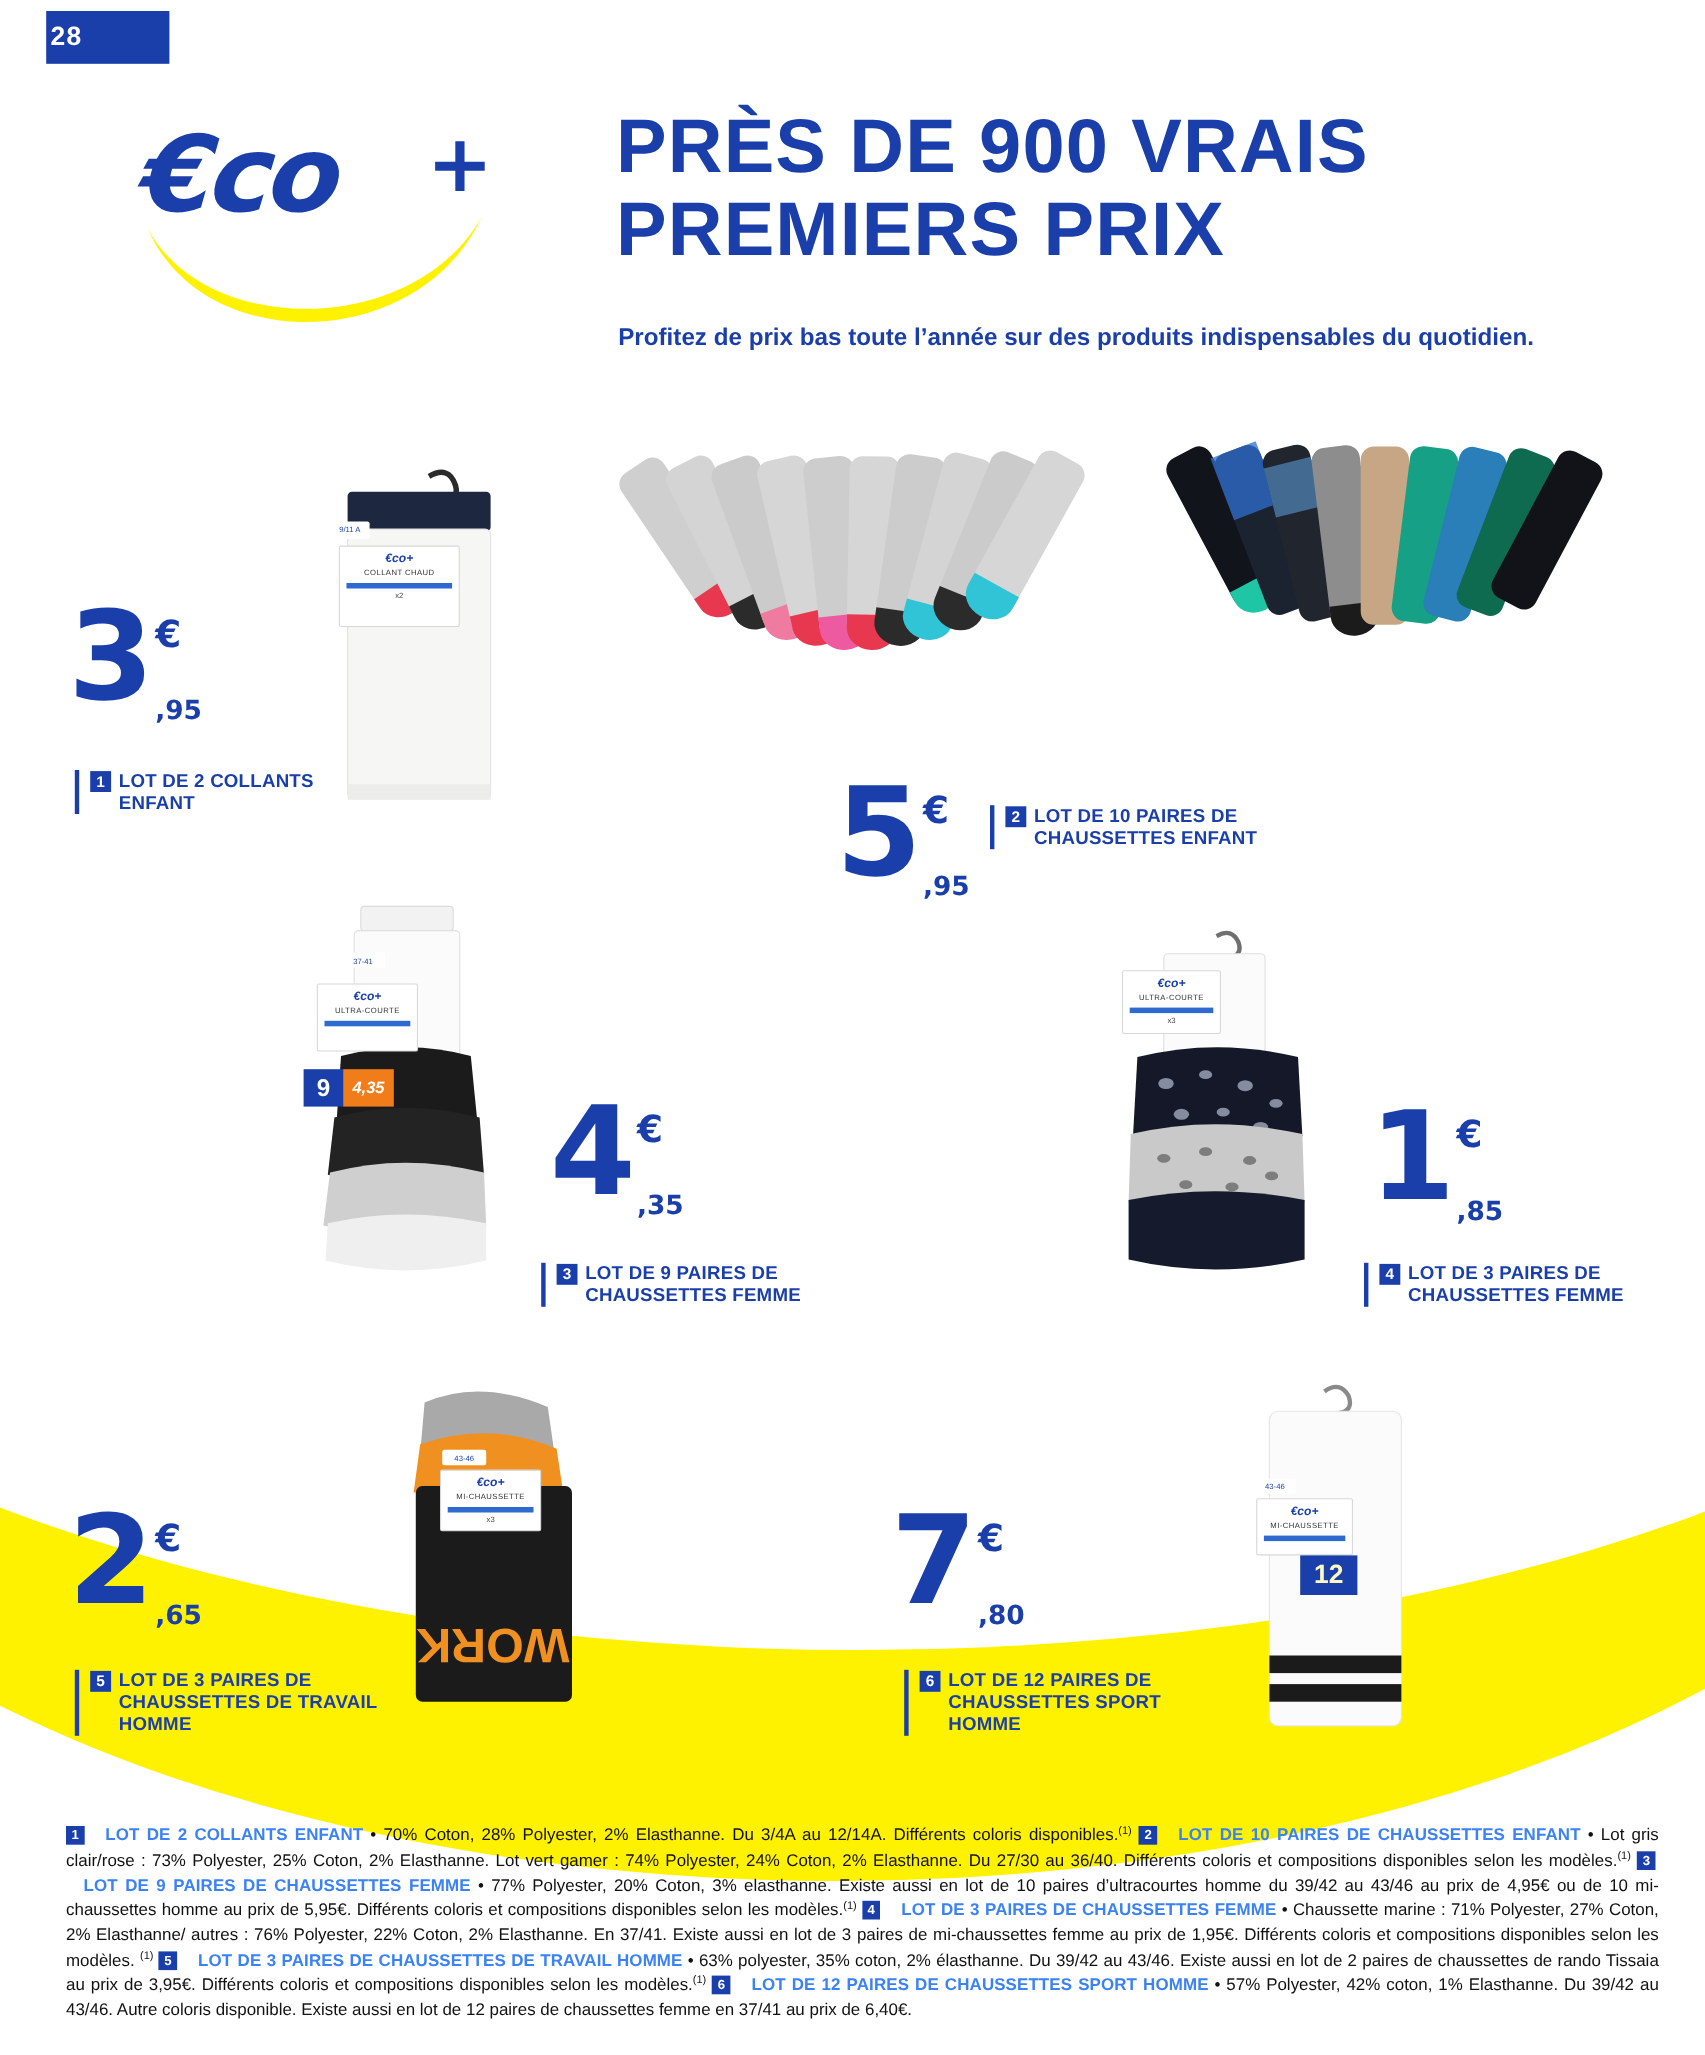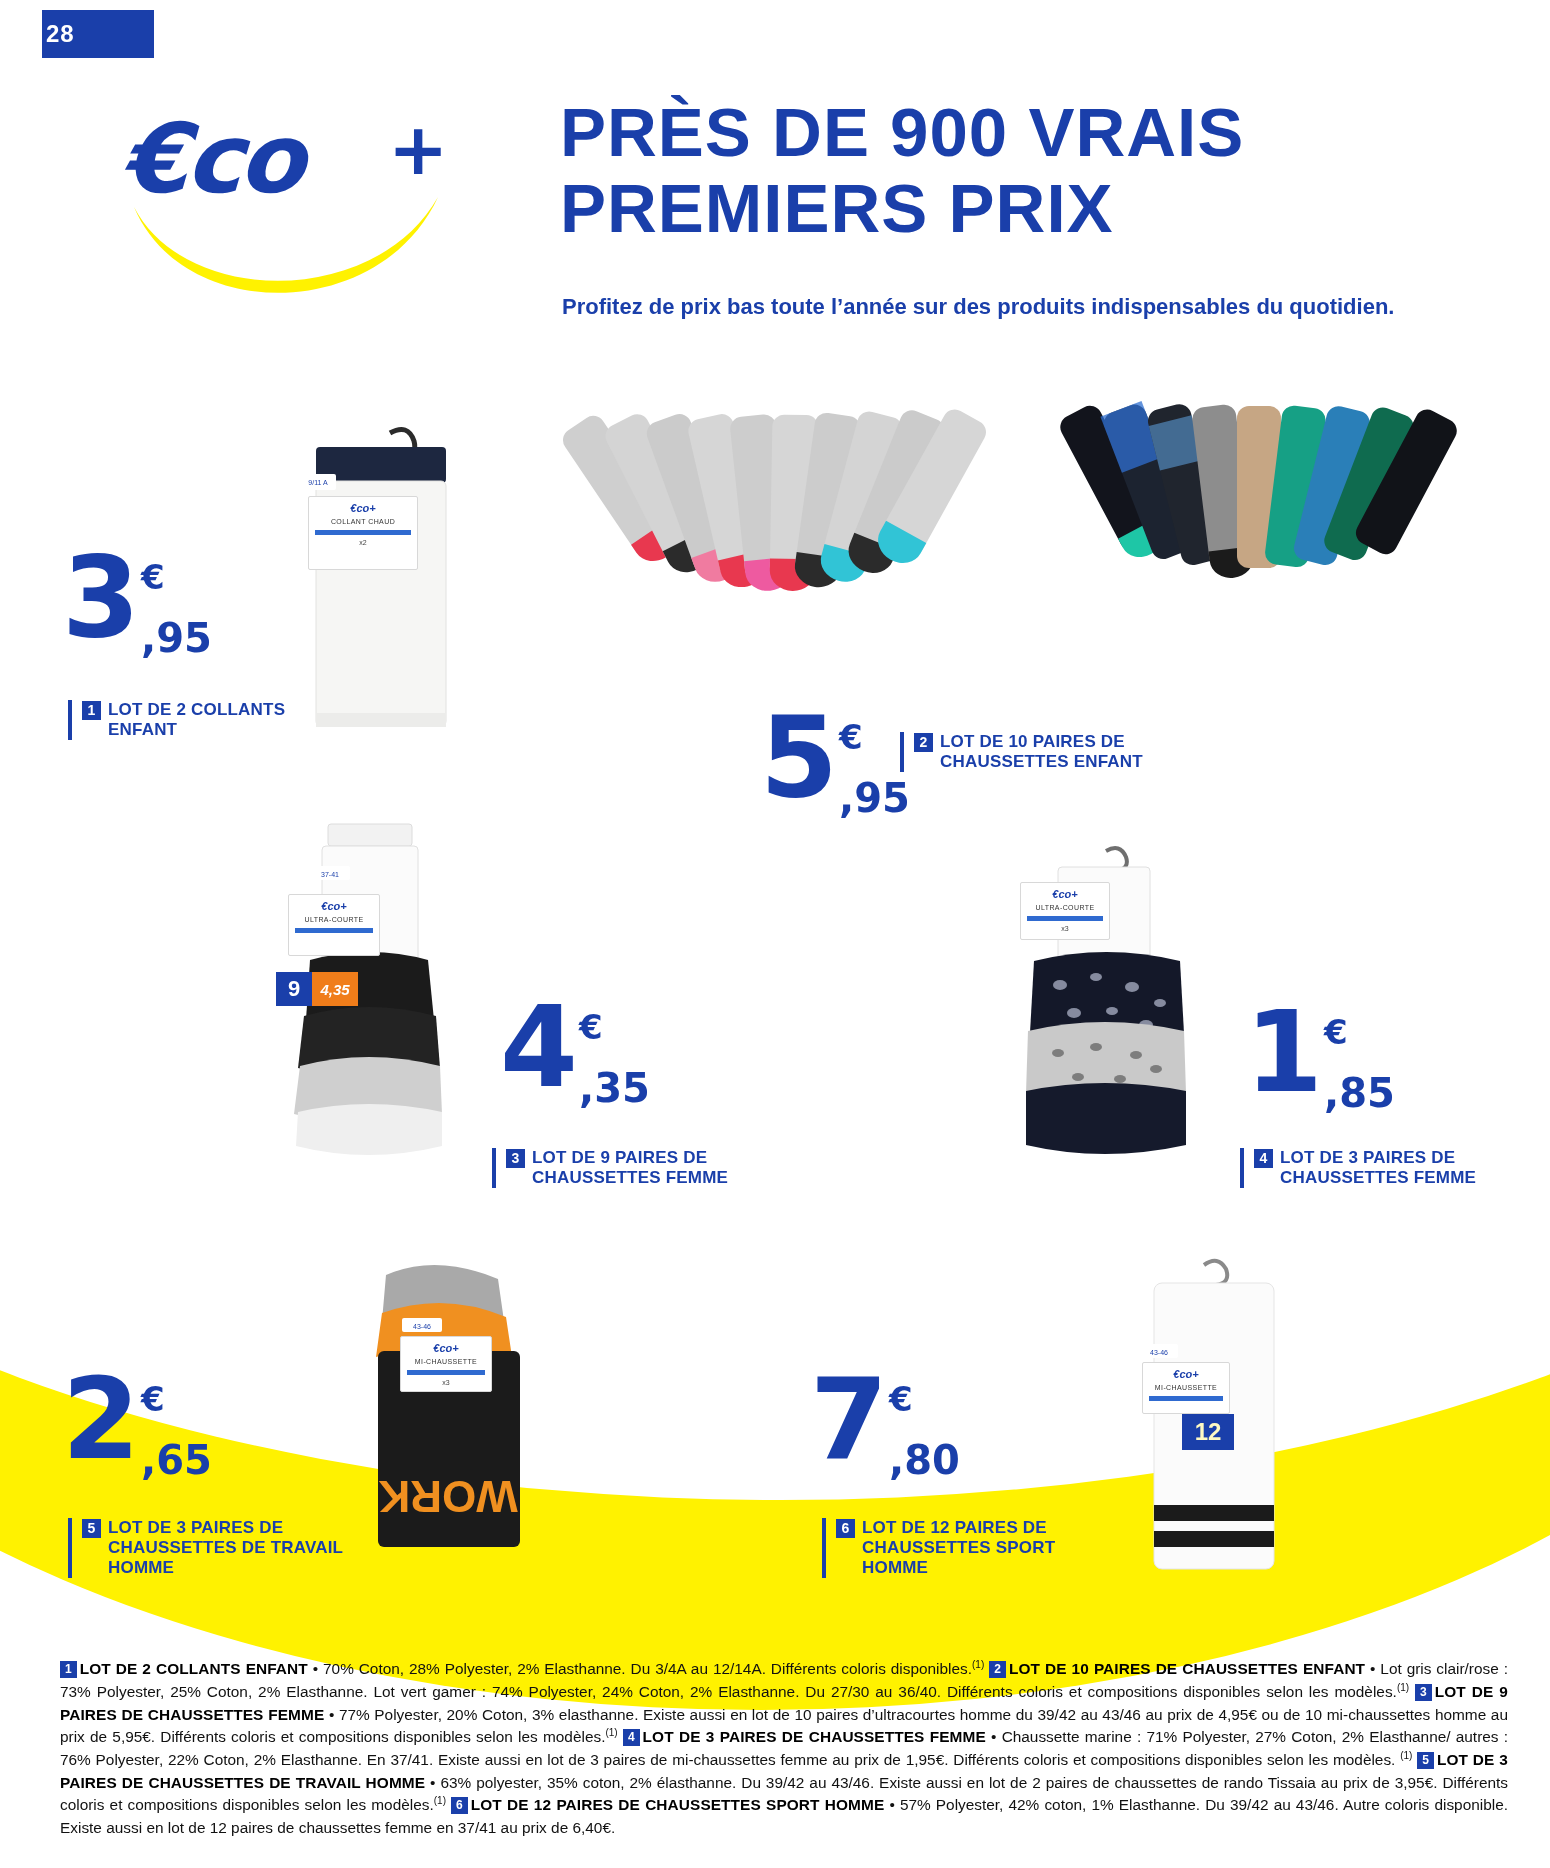--- a/index.html
+++ b/index.html
@@ -120,21 +120,21 @@
     letter-spacing: -4px;
     display: inline-block;
     vertical-align: top;
   }
   .price .rightcol {
     display: inline-block;
     vertical-align: top;
     padding-top: 10px;
   }
   .price .eur { font-size: 34px; font-weight: bold; display: block; line-height: 1; }
-  .price .cents { font-size: 40px; font-weight: bold; display: block; margin-top: 24px; line-height: 1; }
+  .price .cents { font-size: 24px; font-weight: bold; display: block; margin-top: 40px; line-height: 1; }
 
   
   .caption {
     position: absolute;
     z-index: 6;
     color: #1a3faa;
     font-size: 17px;
     font-weight: bold;
     line-height: 1.18;
     letter-spacing: 0.2px;
@@ -182,21 +182,21 @@
   .legal {
     position: absolute;
     left: 60px; top: 1658px;
     width: 1448px;
     font-size: 15.4px;
     line-height: 1.47;
     color: #111;
     text-align: justify;
     z-index: 7;
   }
-  .legal b { color: #000000; font-weight: bold; letter-spacing: .1px; }
+  .legal b { color: #3b82f6; font-weight: bold; letter-spacing: .1px; margin-left: 16px; }
   .legal .badge {
     background: #1a3faa;
     color: #fff;
     font-size: 12px;
     font-weight: bold;
     padding: 1px 5px;
     margin-right: 3px;
     display: inline-block;
     line-height: 1.25;
     position: relative;

